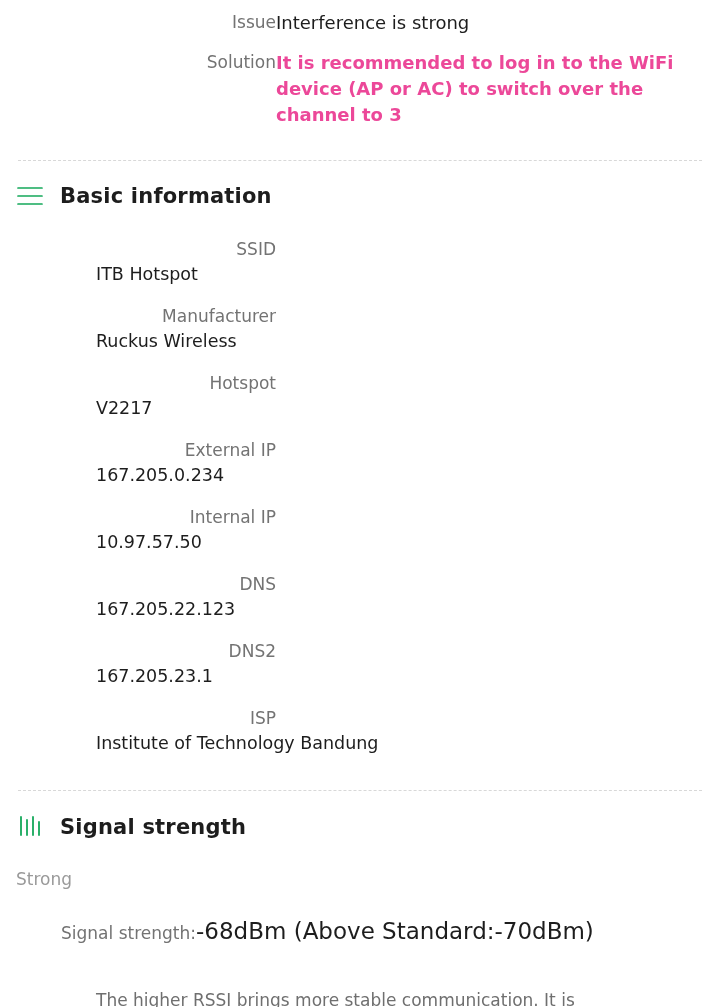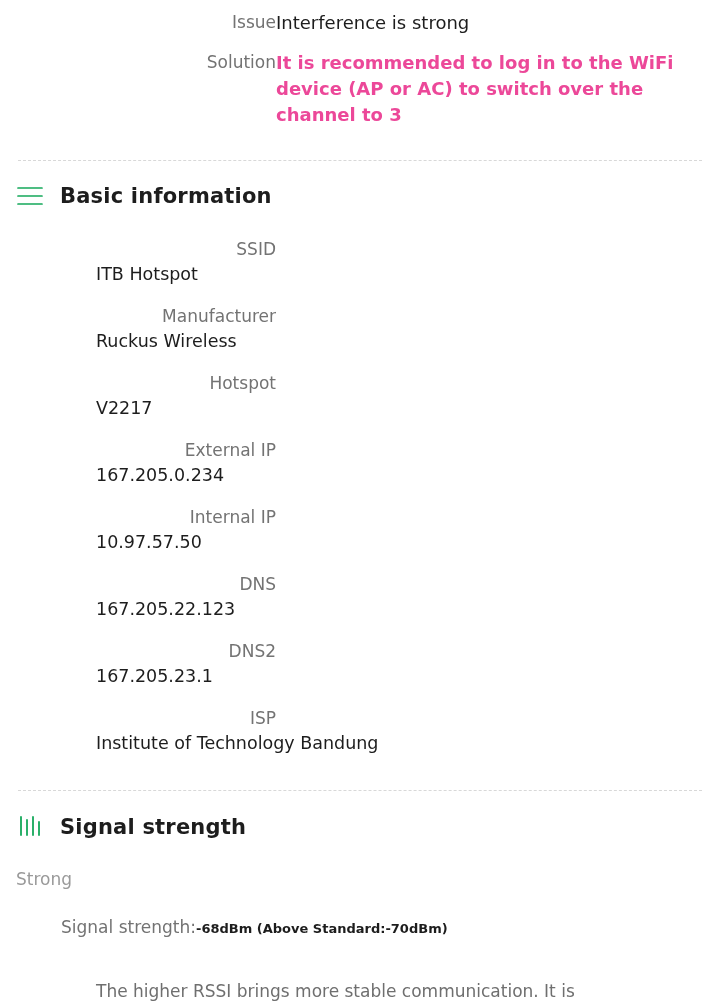--- a/index.html
+++ b/index.html
@@ -90,21 +90,21 @@
   #signal-section .rows { padding-bottom: 10px; padding-left: 16px; }
 
   .signal-status {
     font-size: 17px;
     color: #9a9a9a;
     margin-bottom: 26px;
   }
 
   .signal-strength-row { display: flex; align-items: baseline; margin-bottom: 26px; }
   .signal-strength-row .row-label { width: 180px; min-width: 180px; }
-  .signal-strength-row .row-value { font-weight: 700; font-size: 13px; }
+  .signal-strength-row .row-value { font-weight: 400; font-size: 23px; }
 
   .signal-desc {
     font-size: 17px;
     color: #6f6f6f;
     line-height: 1.95;
     padding-right: 18px;
   }
 
   
   .bulb-icon svg, .menu-icon svg, .bars-icon svg { display: block; }

